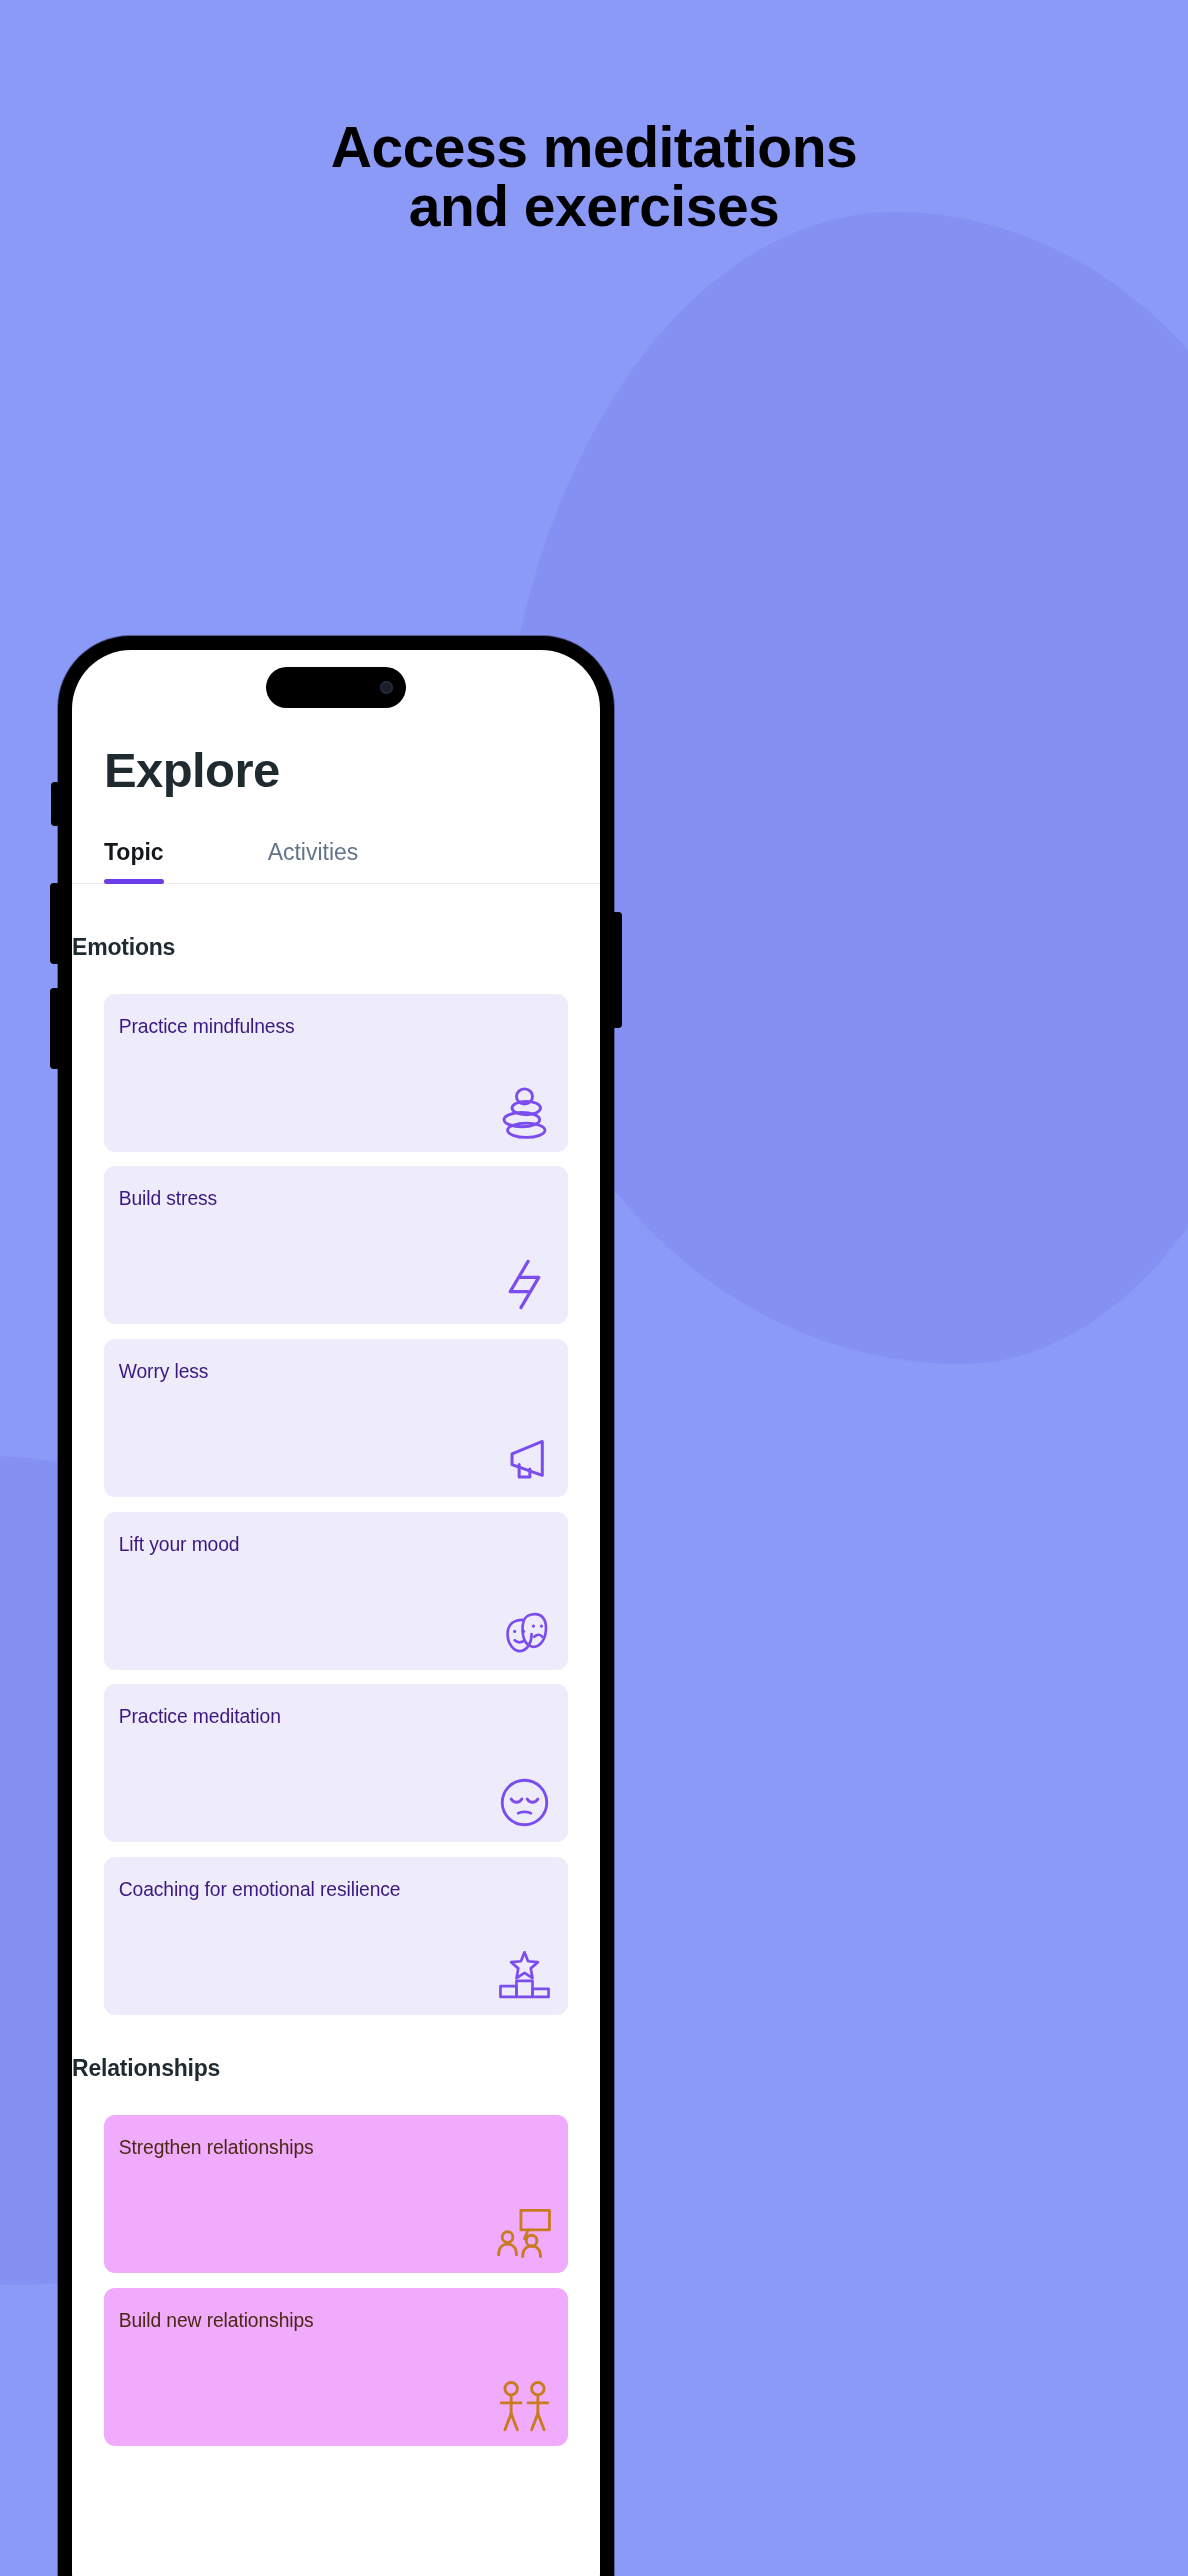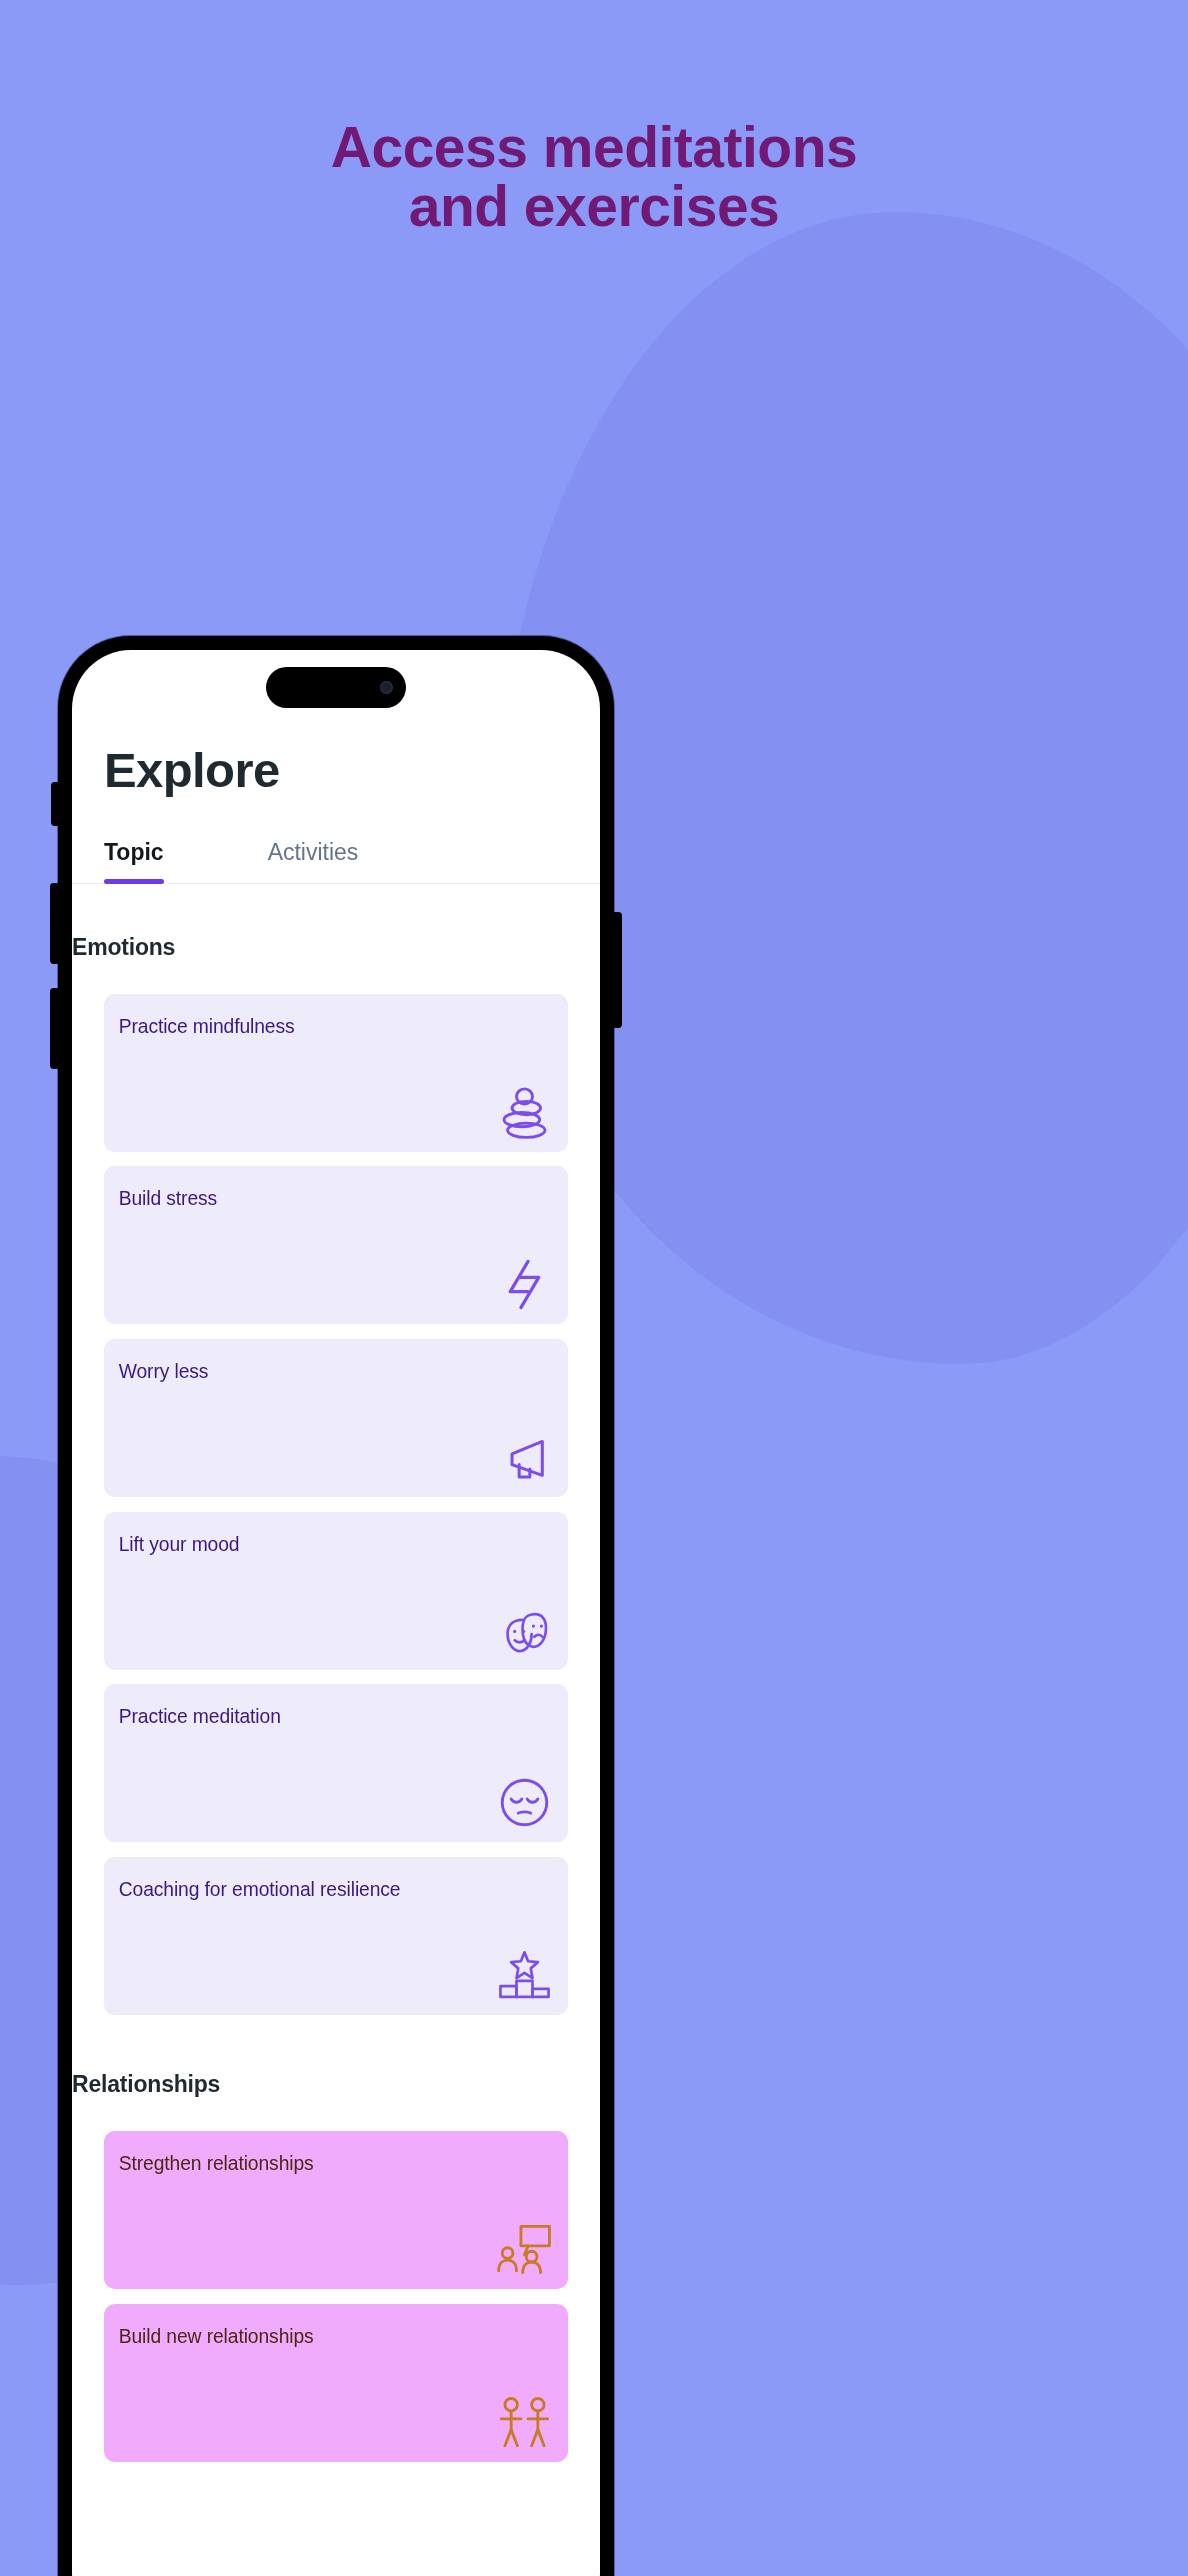--- a/index.html
+++ b/index.html
@@ -26,21 +26,21 @@
     width:755px; height:829px;
     background:#8490f2;
     border-radius:50% 50% 46% 54% / 52% 48% 52% 48%;
   }
 
   
   #headline {
     position:absolute;
     left:0; right:0; top:118px;
     text-align:center;
-    color:#701a75;
+    color:#000000;
     font-size:57px;
     line-height:1.03;
     font-weight:bold;
     letter-spacing:-0.5px;
     padding:0 74px;
     z-index:3;
   }
   #headline .l2 { display:block; }
 
   
@@ -130,21 +130,21 @@
     border-radius:2.8px;
   }
 
   .section-title {
     font-size:23px;
     font-weight:bold;
     color:#1f2a30;
     letter-spacing:-0.2px;
   }
   #sec-emotions { margin-top:50px; }
-  #sec-relationships { margin-top:56px; }
+  #sec-relationships { margin-top:40px; }
 
   .card-grid {
     margin-top:33px;
     padding:0 32px;
     display:grid;
     grid-template-columns:1fr;
     gap:14.7px 14.7px;
   }
   .card {
     border-radius:11px;

